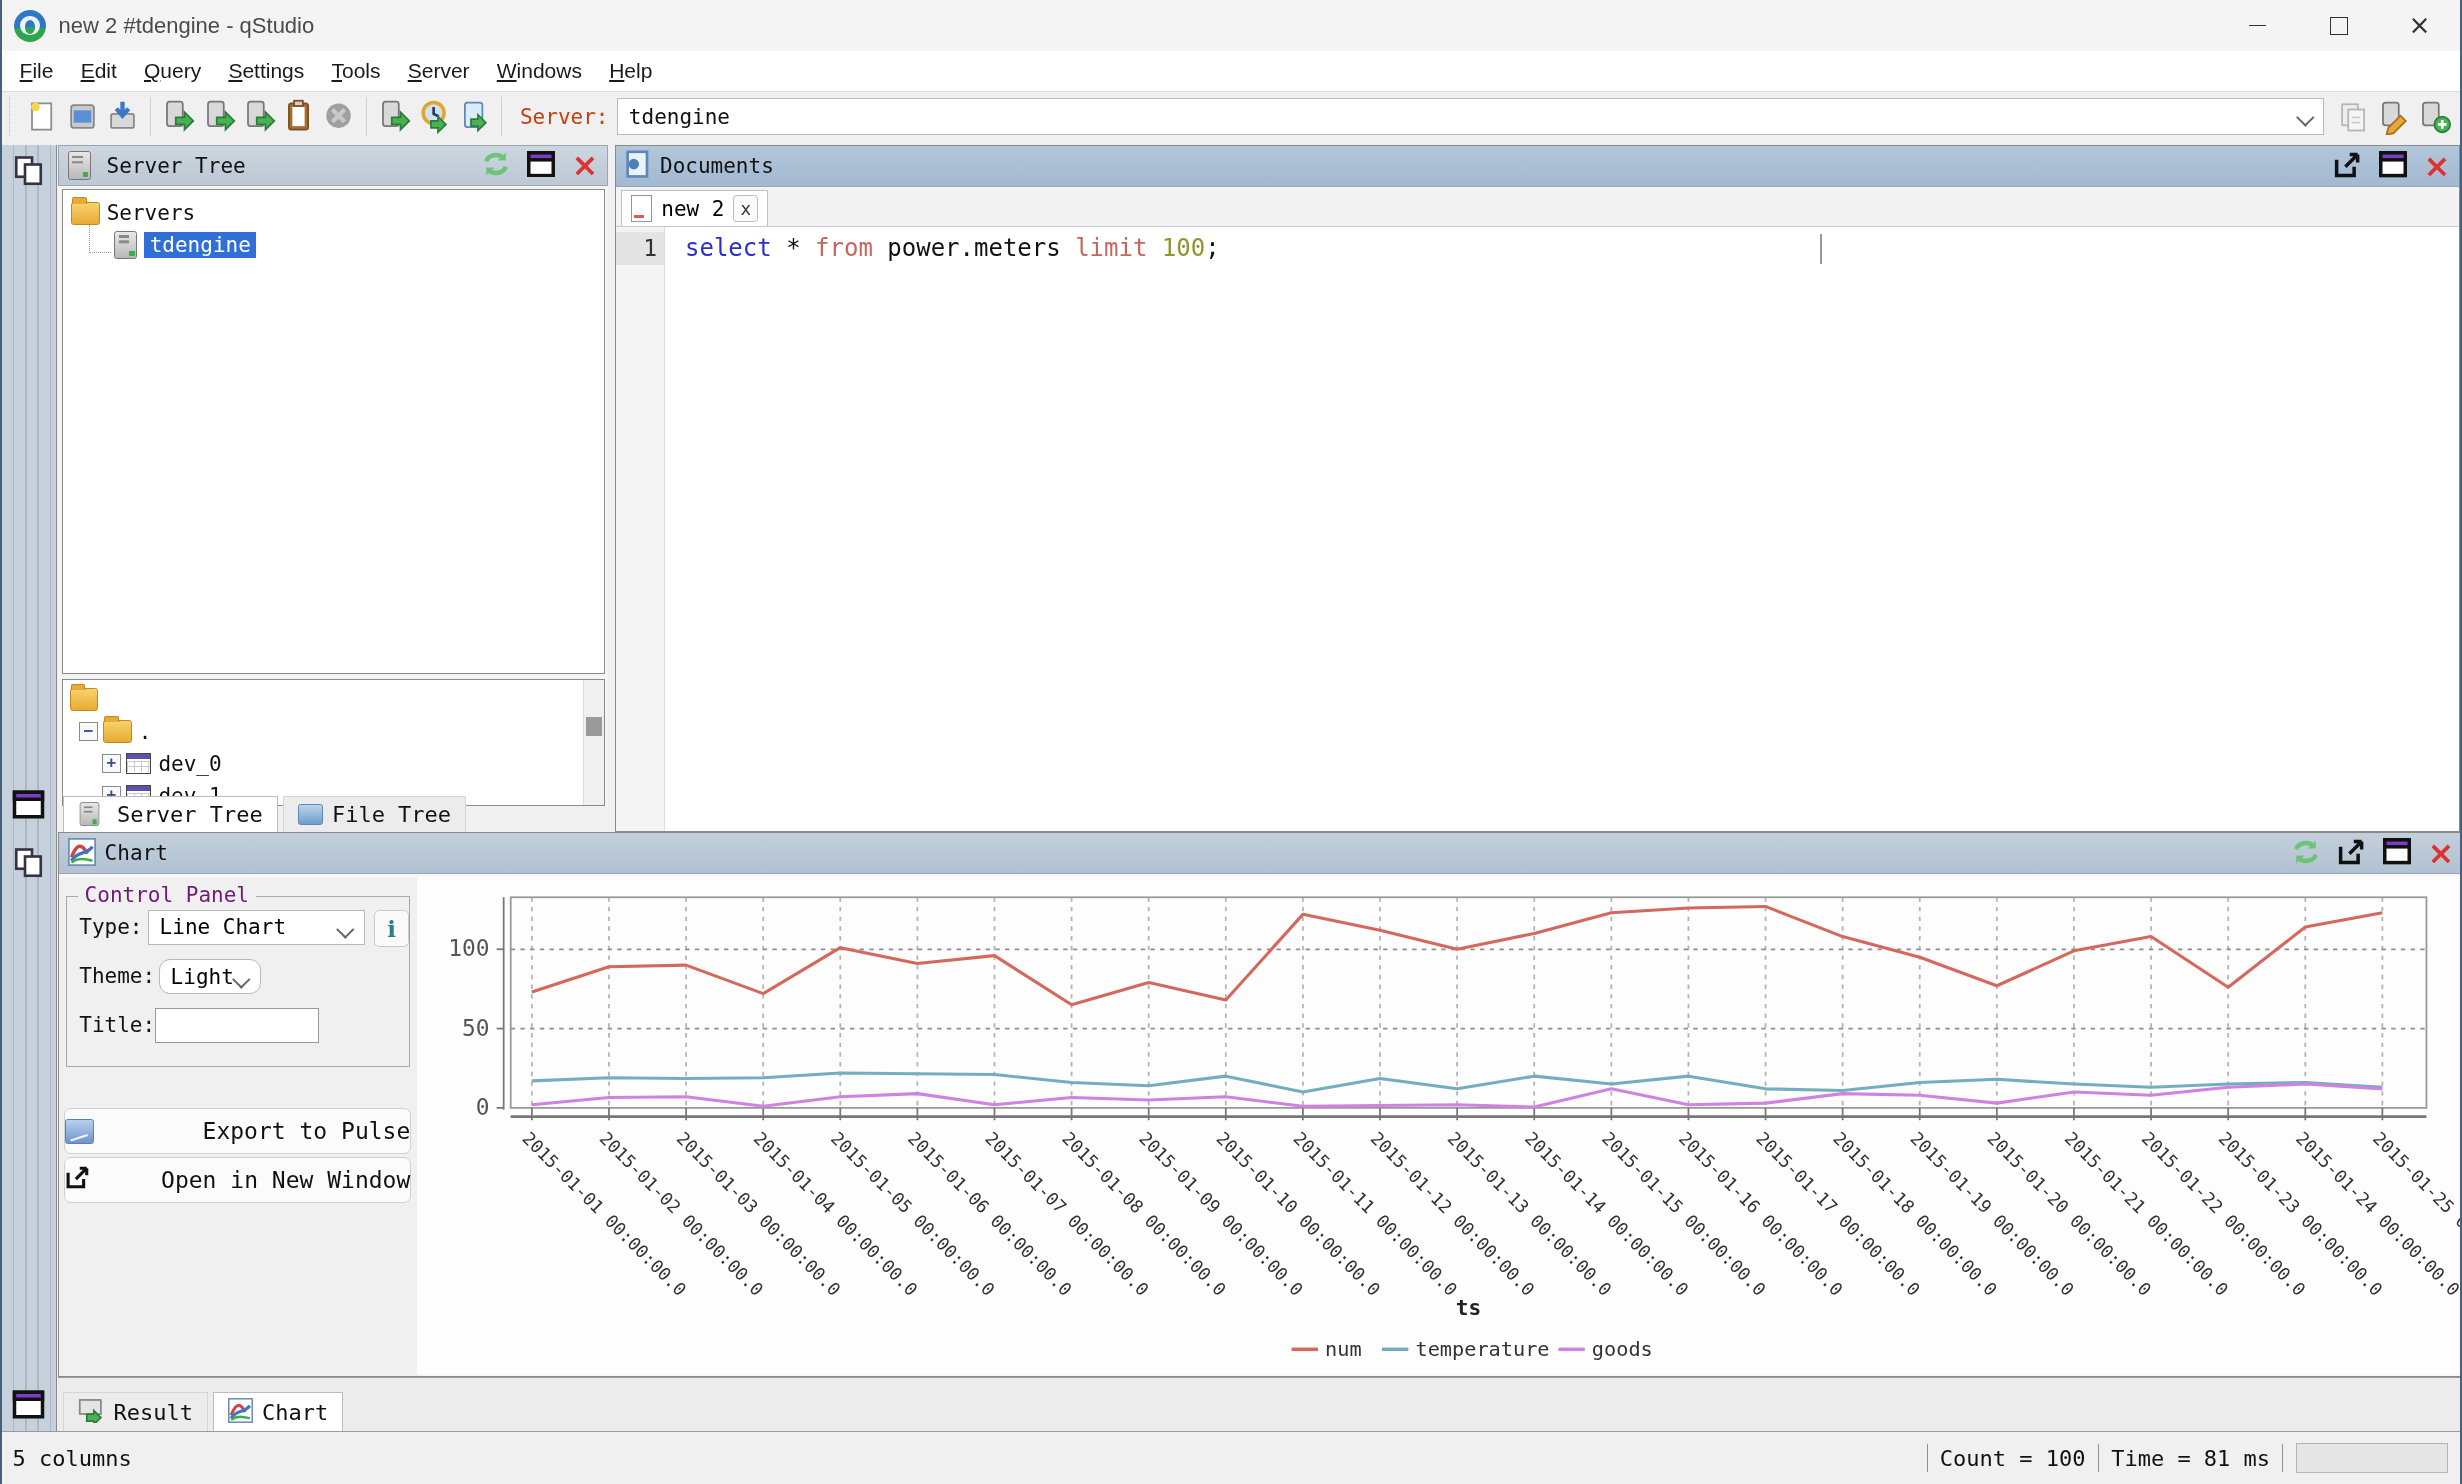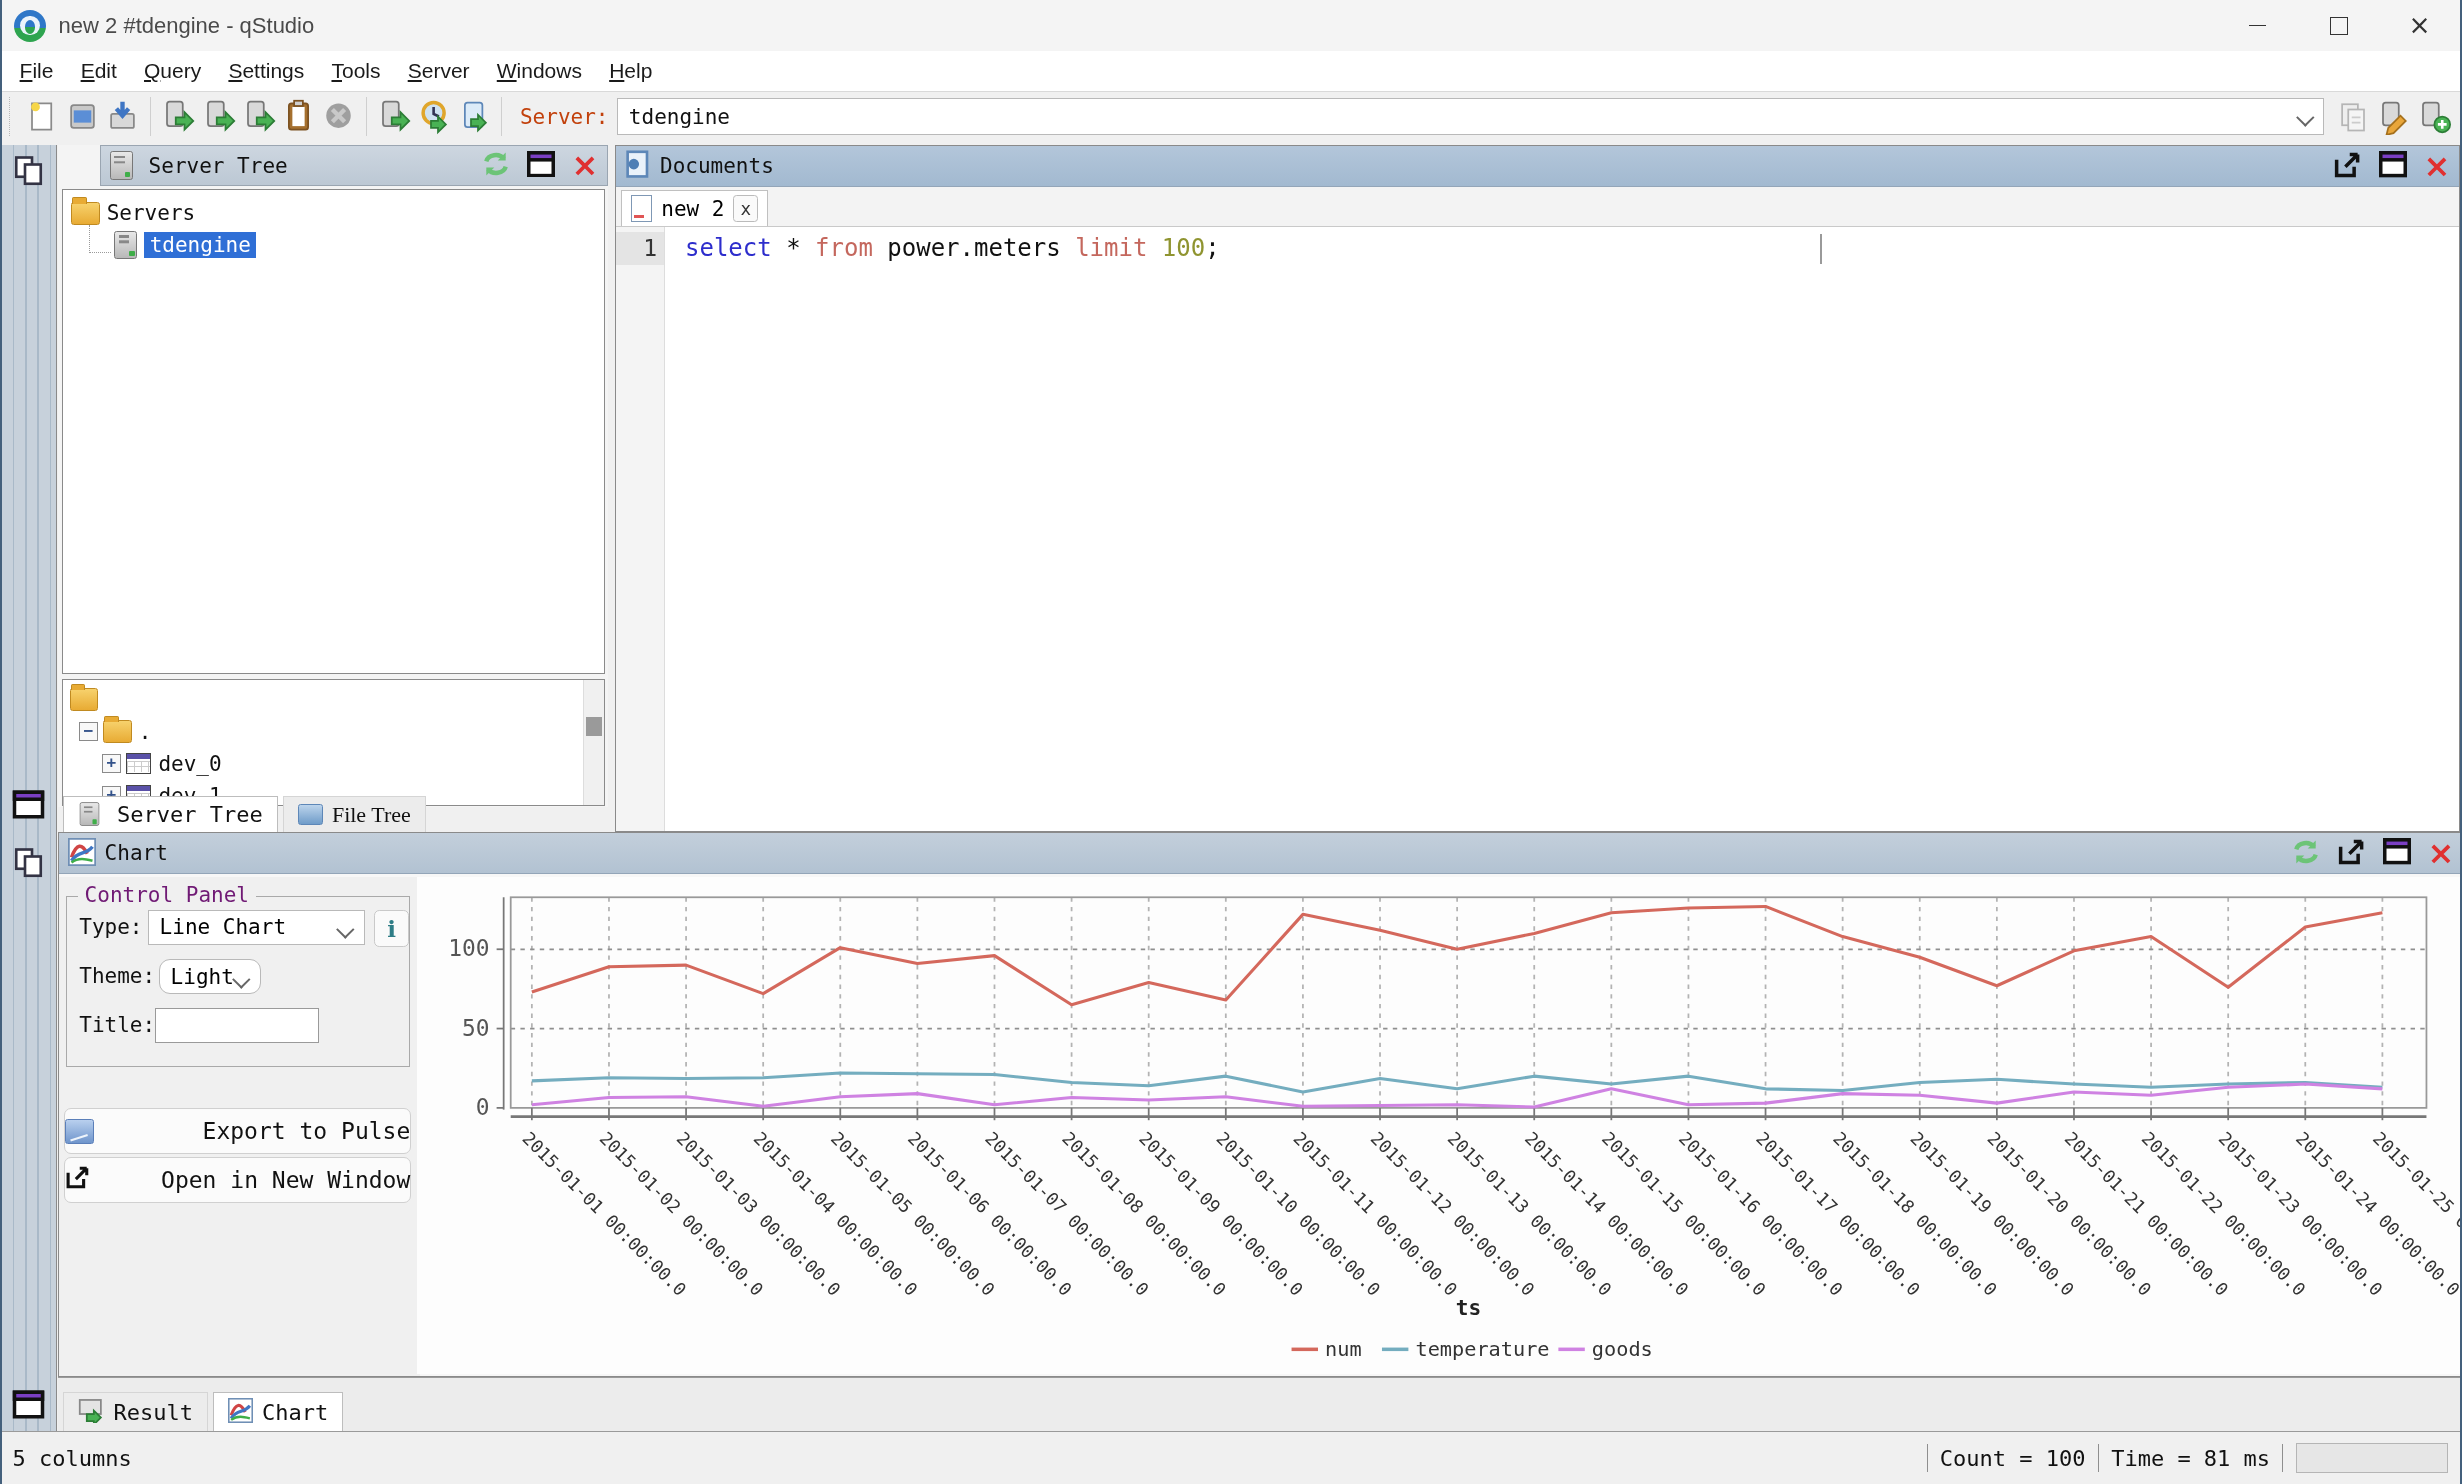--- a/index.html
+++ b/index.html
@@ -231,21 +231,21 @@
     <span class="dock-icon" style="top:8.8px;"><svg viewBox="0 0 40 40">
           <rect x="6" y="4" width="18" height="22" fill="#fff" stroke="#334" stroke-width="3"></rect>
           <rect x="16" y="12" width="18" height="22" fill="#fff" stroke="#334" stroke-width="3"></rect>
         </svg></span>
     <span class="dock-icon" style="top:642px;"><svg viewBox="0 0 40 40">
           <rect x="4" y="6" width="32" height="28" fill="#fff" stroke="#111" stroke-width="4"></rect>
           <rect x="4" y="6" width="32" height="8" fill="#7b3fc4" stroke="#111" stroke-width="4"></rect>
         </svg></span>
   </div>
 
-  <div class="abs panel" style="left:56px;top:145px;width:550px;height:687px;background:#f4f4f4;border:none;padding-left:42px;">
+  <div class="abs panel" style="left:56px;top:145px;width:550px;height:687px;background:#f4f4f4;border:none;">
     <div class="panel-header" style="background:linear-gradient(#cdd6e0,#bcc8d4);border:1.8px solid #9aa5b1;">
       <span class="icon-server"></span>
       <span class="panel-title">Server Tree</span>
       <span class="ph-icons">
         <span><svg width="30" height="30" viewBox="0 0 34 34">
               <path d="M6 14 a11 9 0 0 1 20 -3" fill="none" stroke="#6cc477" stroke-width="5"></path>
               <path d="M28 4 v9 h-9z" fill="#6cc477"></path>
               <path d="M28 20 a11 9 0 0 1 -20 3" fill="none" stroke="#6cc477" stroke-width="5"></path>
               <path d="M6 30 v-9 h9z" fill="#6cc477"></path>
             </svg></span>
@@ -290,21 +290,21 @@
       <div style="position:absolute;right:0;top:0;width:19.4px;height:100%;background:#f0f0f0;border-left:0.9px solid #ddd;">
         <div style="position:absolute;left:1.8px;top:37px;width:16px;height:19.4px;background:#9a9a9a;"></div>
       </div>
     </div>
 
     <div style="position:absolute;left:0;bottom:0;width:100%;height:25px;background:#f0f0f0;display:flex;align-items:flex-end;">
       <div class="b-tab active" style="height:35px;position:relative;top:0;">
         <span class="icon-server" style="transform:scale(.85);"></span>
         <span>Server Tree</span>
       </div>
-      <div class="b-tab" style="height:35px;font-family:Liberation Serif, serif;">
+      <div class="b-tab" style="height:35px;">
         <span style="display:inline-block;width:23px;height:19.4px;background:linear-gradient(#bcd4ec,#6f9cc9);border:1.8px solid #5d87b8;border-radius:2.6px;"></span>
         <span>File Tree</span>
       </div>
     </div>
   </div>
 
   <div class="abs" style="left:613px;top:145px;width:1845px;height:687px;background:#fff;border:1.8px solid #8a8a8a;box-sizing:border-box;">
     <div class="panel-header" style="background:linear-gradient(#b3c6da,#a2b9d0);border-bottom:1.8px solid #93a5b8;">
       <span><svg width="26.4" height="30" viewBox="0 0 30 34">
             <rect x="3" y="2" width="22" height="28" fill="#eaf2fa" stroke="#5d87b8" stroke-width="3"></rect>

